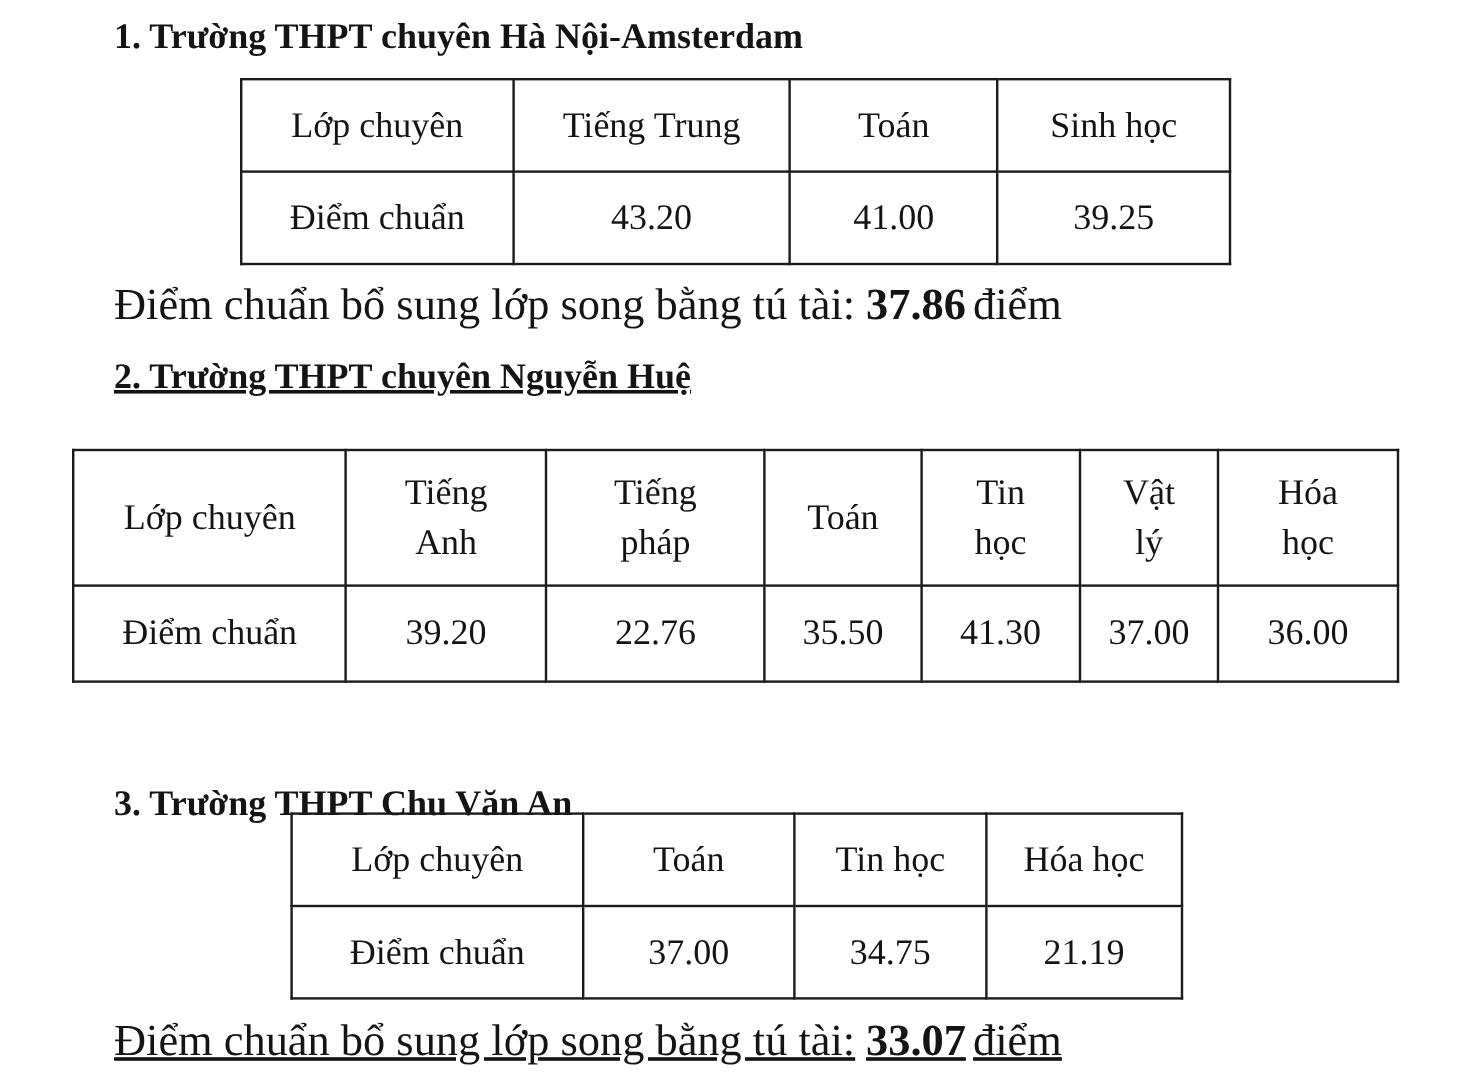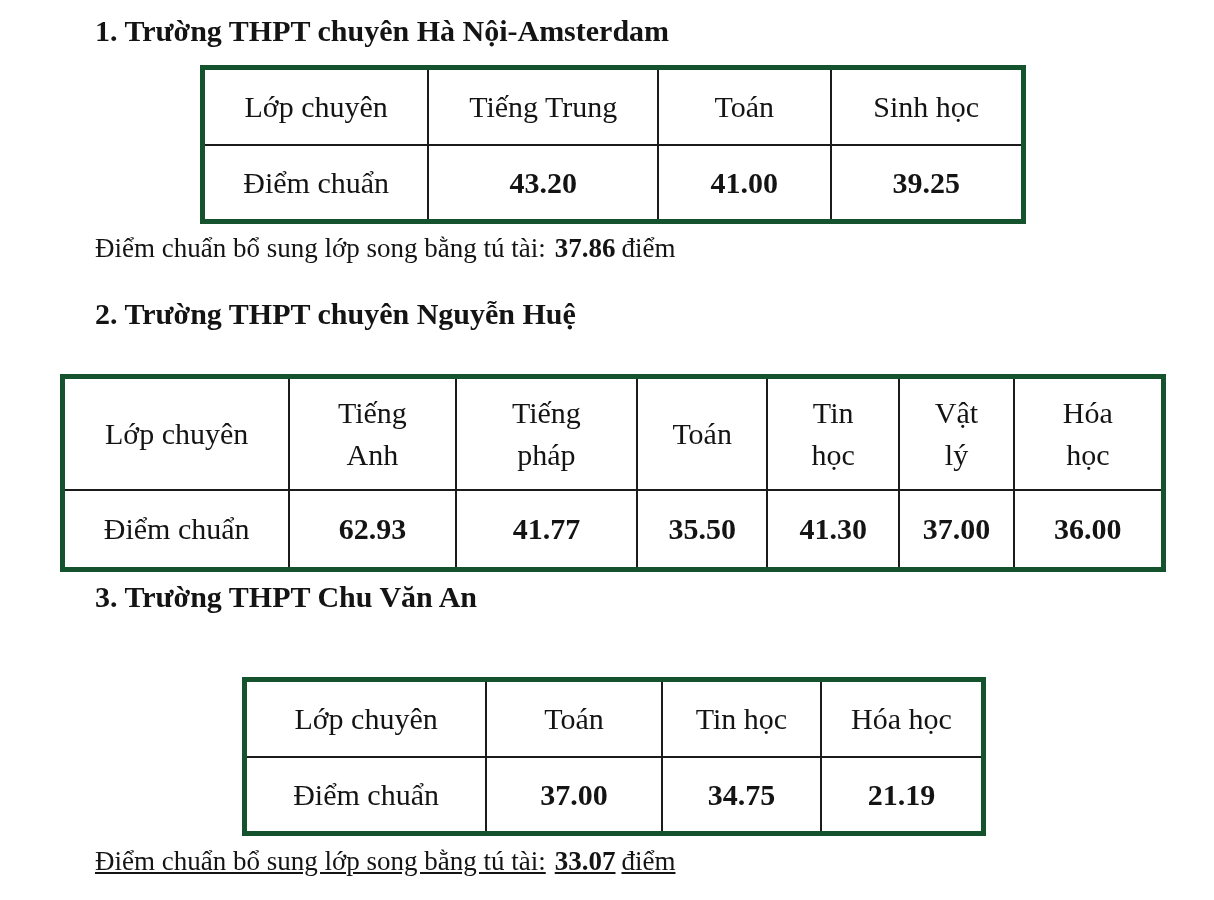--- a/index.html
+++ b/index.html
@@ -9,53 +9,53 @@
     position: relative; overflow: hidden;
     font-family: "Liberation Serif", "DejaVu Serif", serif;
     color: #141414;
   }
   .abs { position: absolute; }
   .heading {
     font-size: 30px; font-weight: bold; white-space: nowrap;
   }
   table {
     border-collapse: collapse; table-layout: fixed; width: 100%;
-    border: 5px solid #14532d;
+    border: 1px solid #14532d;
   }
   td {
     border: 2px solid #1b1b1b;
     text-align: center; vertical-align: middle;
     font-size: 30px; line-height: 1.38;
     white-space: pre-line; padding: 4px 6px;
     overflow: hidden;
   }
-  .score { font-weight: bold; }
-  .note { font-size: 27px; white-space: nowrap; }
+  .score { font-weight: normal; }
+  .note { font-size: 37px; white-space: nowrap; }
   .note .val { font-weight: bold; margin: 0 6px 0 9px; }
 
   
   .h1 { left: 95px;  top: 14px; }
   .t1 { left: 200px; top: 65px;  width: 826px; }
   .t1 tr { height: 77px; }
   .t1 .c0 { width: 27.5%; } .t1 .c1 { width: 28.0%; border-radius: 29px; }
   .t1 .c2 { width: 21.0%; } .t1 .c3 { width: 23.5%; }
   .n1 { left: 95px;  top: 233px; }
 
   
-  .h2 { left: 95px;  top: 297px; }
+  .h2 { left: 95px;  top: 297px; text-decoration: underline; }
   .t2 { left: 60px;  top: 374px; width: 1106px; }
   .t2 tr.hdr { height: 113px; }
   .t2 tr.dat { height: 80px; }
   .t2 .c0 { width: 20.6%; } .t2 .c1 { width: 15.1%; }
   .t2 .c2 { width: 16.5%; } .t2 .c3 { width: 11.8%; }
   .t2 .c4 { width: 12.0%; } .t2 .c5 { width: 10.4%; }
   .t2 .c6 { width: 13.6%; }
 
   
-  .h3 { left: 95px;  top: 580px; text-align: right; }
+  .h3 { left: 95px;  top: 653px; text-align: right; }
   .t3 { left: 242px; top: 677px; width: 744px; }
   .t3 tr { height: 77px; }
   .t3 .c0 { width: 32.7%; } .t3 .c1 { width: 23.8%; }
   .t3 .c2 { width: 21.5%; } .t3 .c3 { width: 22.0%; }
   .n2 { left: 95px;  top: 846px; text-decoration: underline; }
 </style>
 </head>
 <body>
 
 <div class="abs heading h1">1. Trường THPT chuyên Hà Nội-Amsterdam</div>
@@ -97,22 +97,22 @@
         <td class="c3">Toán</td>
         <td class="c4">Tin
 học</td>
         <td class="c5">Vật
 lý</td>
         <td class="c6">Hóa
 học</td>
       </tr>
       <tr class="dat">
         <td>Điểm chuẩn</td>
-        <td class="score">62.93</td>
-        <td class="score">41.77</td>
+        <td class="score">39.20</td>
+        <td class="score">22.76</td>
         <td class="score">35.50</td>
         <td class="score">41.30</td>
         <td class="score">37.00</td>
         <td class="score">36.00</td>
       </tr>
     </tbody>
   </table>
 </div>
 
 <div class="abs heading h3">3. Trường THPT Chu Văn An</div>

